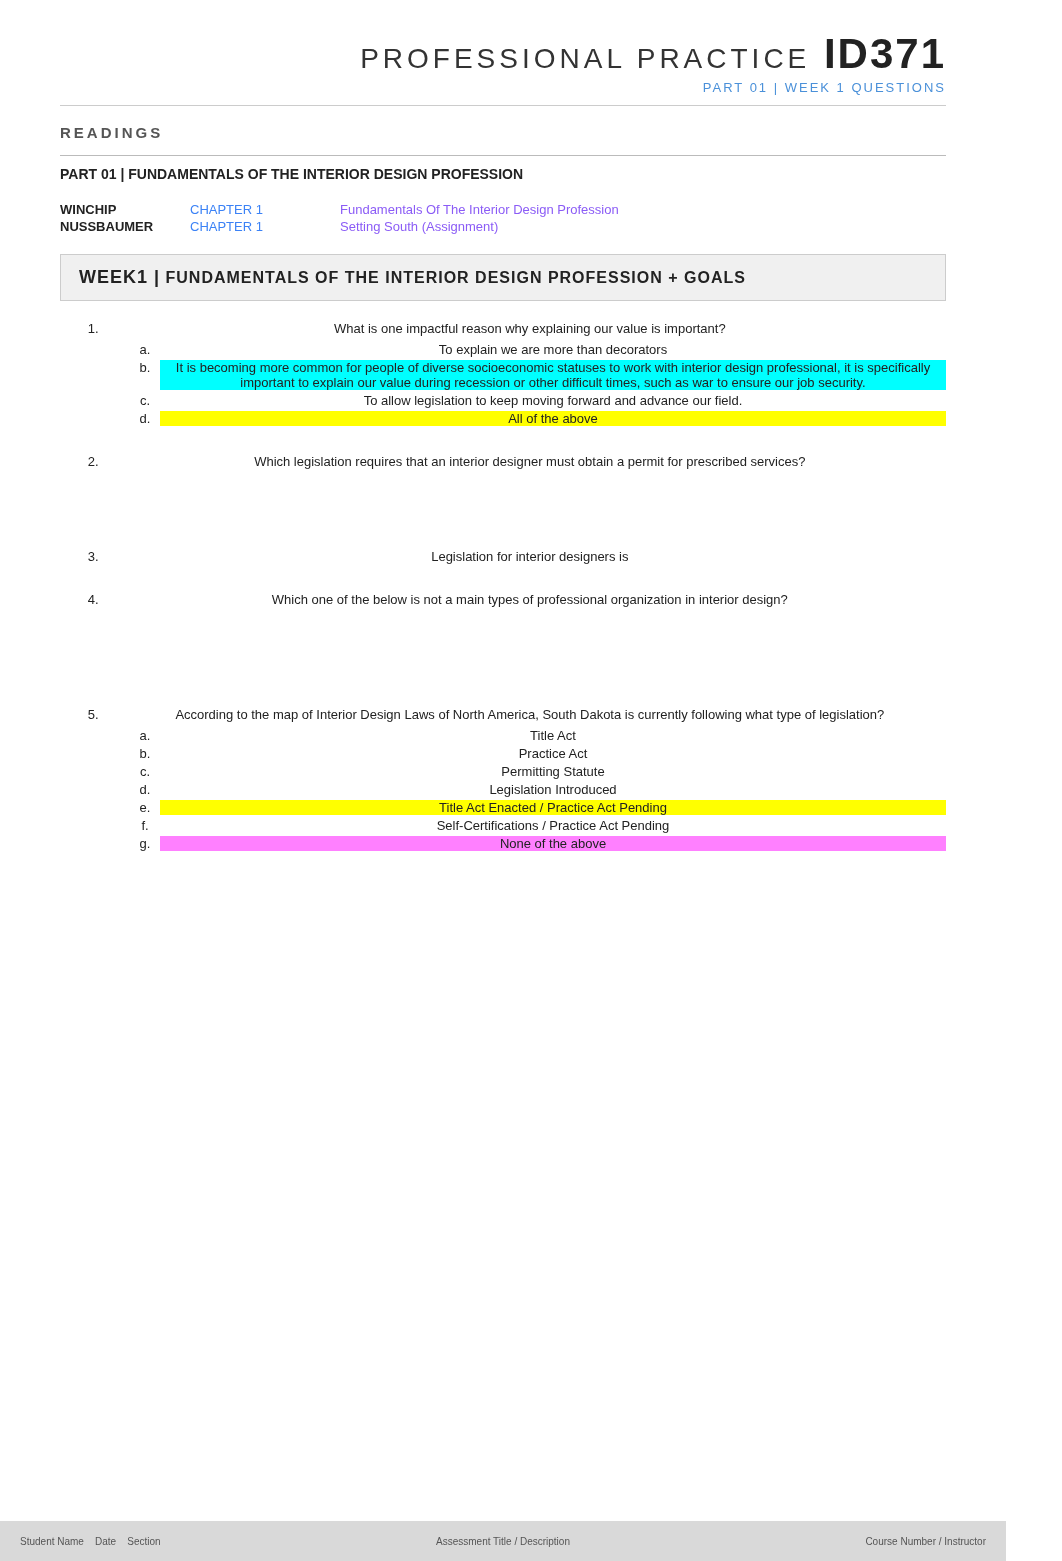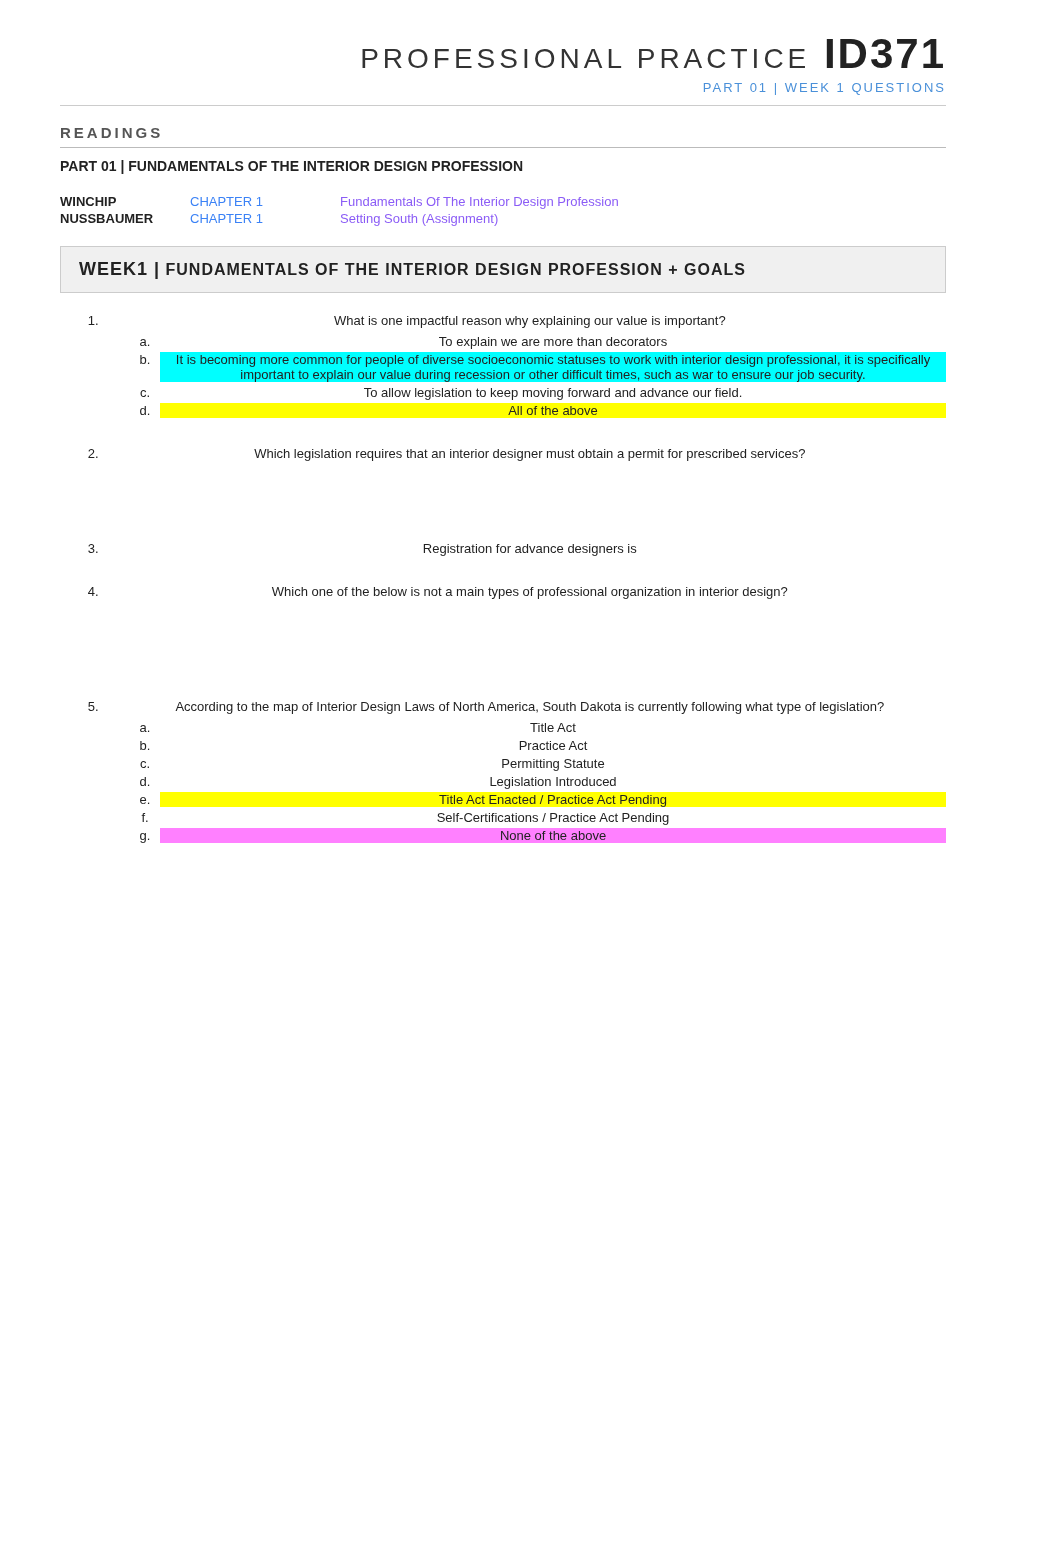--- a/index.html
+++ b/index.html
@@ -46,21 +46,21 @@
       letter-spacing: 2px;
       margin-top: 2px;
     }
 
     
     .readings-label {
       font-size: 15px;
       font-weight: 600;
       letter-spacing: 3px;
       color: #555;
-      margin-bottom: 6px;
+      margin-bottom: 14px;
       margin-top: 8px;
     }
     .readings-divider {
       border: none;
       border-top: 1px solid #bbb;
       margin-bottom: 10px;
     }
 
     .readings-part-title {
       font-size: 14px;
@@ -229,21 +229,21 @@
       </ul>
     </div>
 
     <div class="question-item">
       <span class="question-num">2.</span>
       <span class="question-text">Which legislation requires that an interior designer must obtain a permit for prescribed services?</span>
     </div>
 
     <div class="question-item" style="margin-top: 80px;">
       <span class="question-num">3.</span>
-      <span class="question-text">Registration for advance designers is</span>
+      <span class="question-text">Legislation for interior designers is</span>
     </div>
 
     <div class="question-item" style="">
       <span class="question-num">4.</span>
       <span class="question-text">Which one of the below is not a main types of professional organization in interior design?</span>
     </div>
 
     <div class="question-item" style="margin-top: 100px;">
       <span class="question-num">5.</span>
       <span class="question-text">According to the map of Interior Design Laws of North America, South Dakota is currently following what type of legislation?</span>
@@ -274,14 +274,29 @@
         </li>
         <li>
           <span class="answer-label">g.</span>
           <span class="answer-text highlight-magenta">None of the above</span>
         </li>
       </ul>
     </div>
 
   </div>
 
+  <div class="footer-bar">
+    <div class="footer-col" style="text-align:left; font-size:10px; color:#555;">
+      <span>Student Name</span>
+      &nbsp;&nbsp;
+      <span>Date</span>
+      &nbsp;&nbsp;
+      <span>Section</span>
+    </div>
+    <div class="footer-col" style="font-size:10px; color:#555;">
+      <span>Assessment Title / Description</span>
+    </div>
+    <div class="footer-col" style="text-align:right; font-size:10px; color:#555;">
+      <span>Course Number / Instructor</span>
+    </div>
+  </div>
 
 </div>
 
 </body></html>

